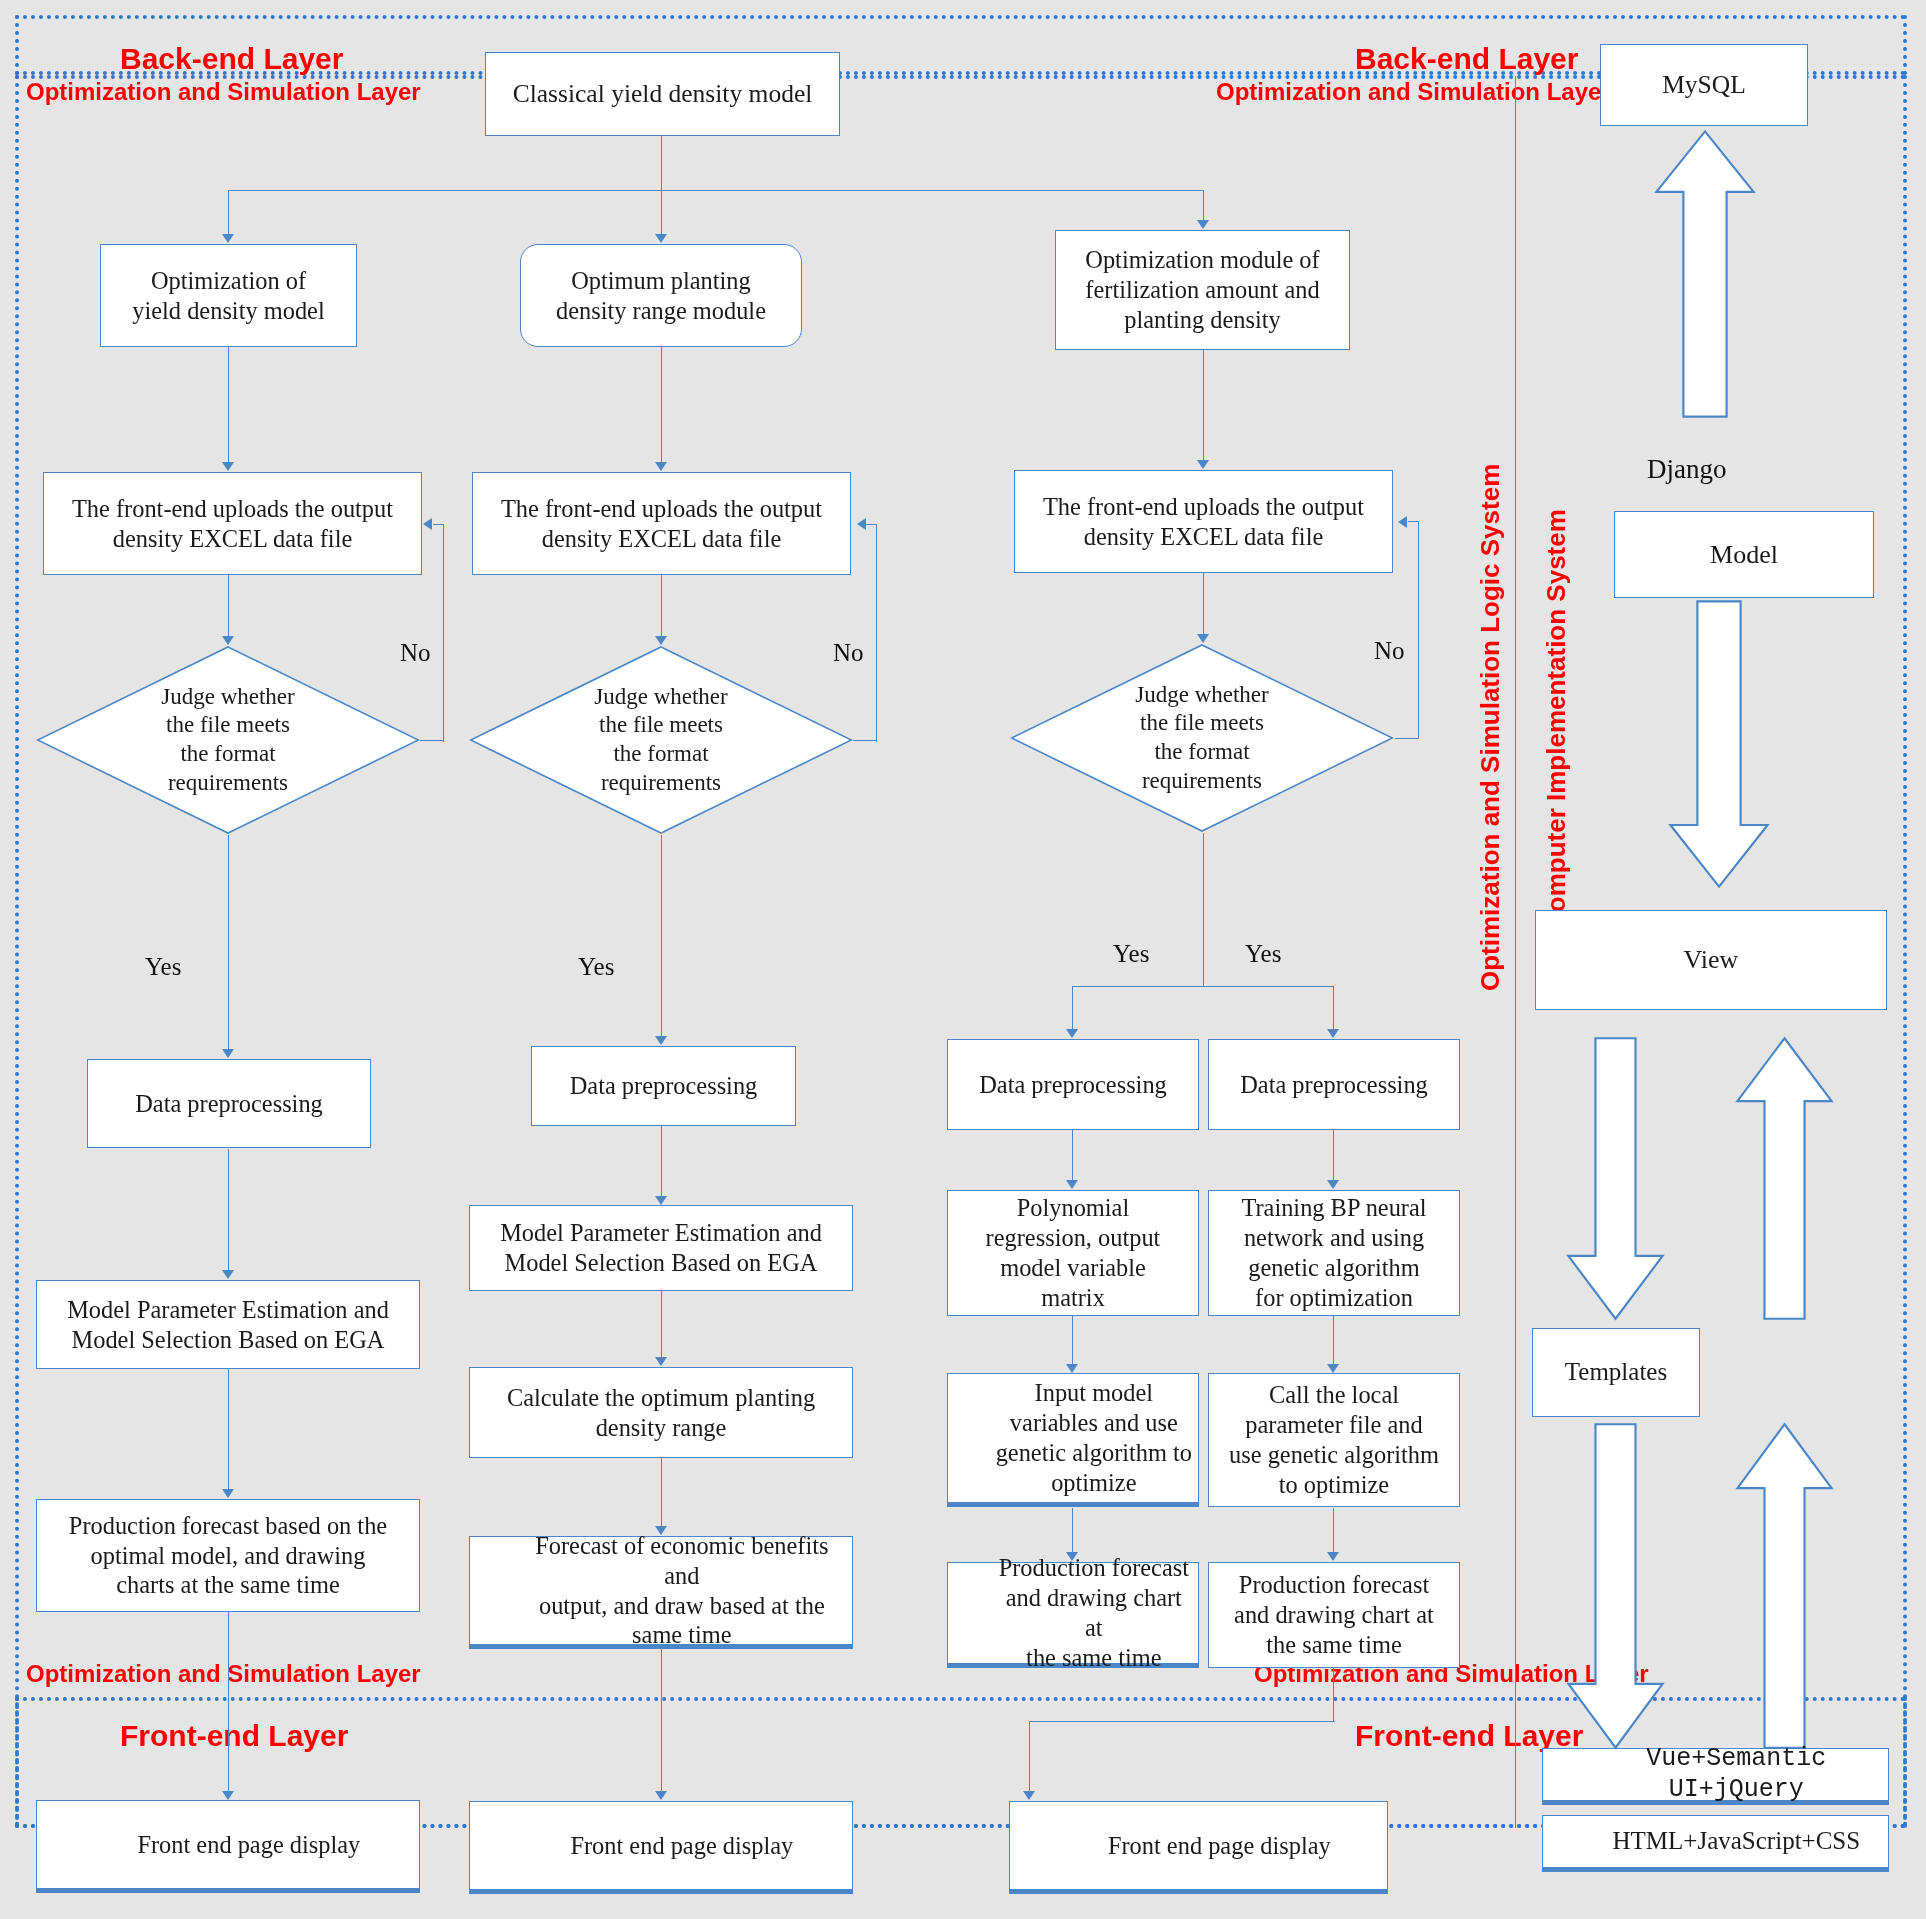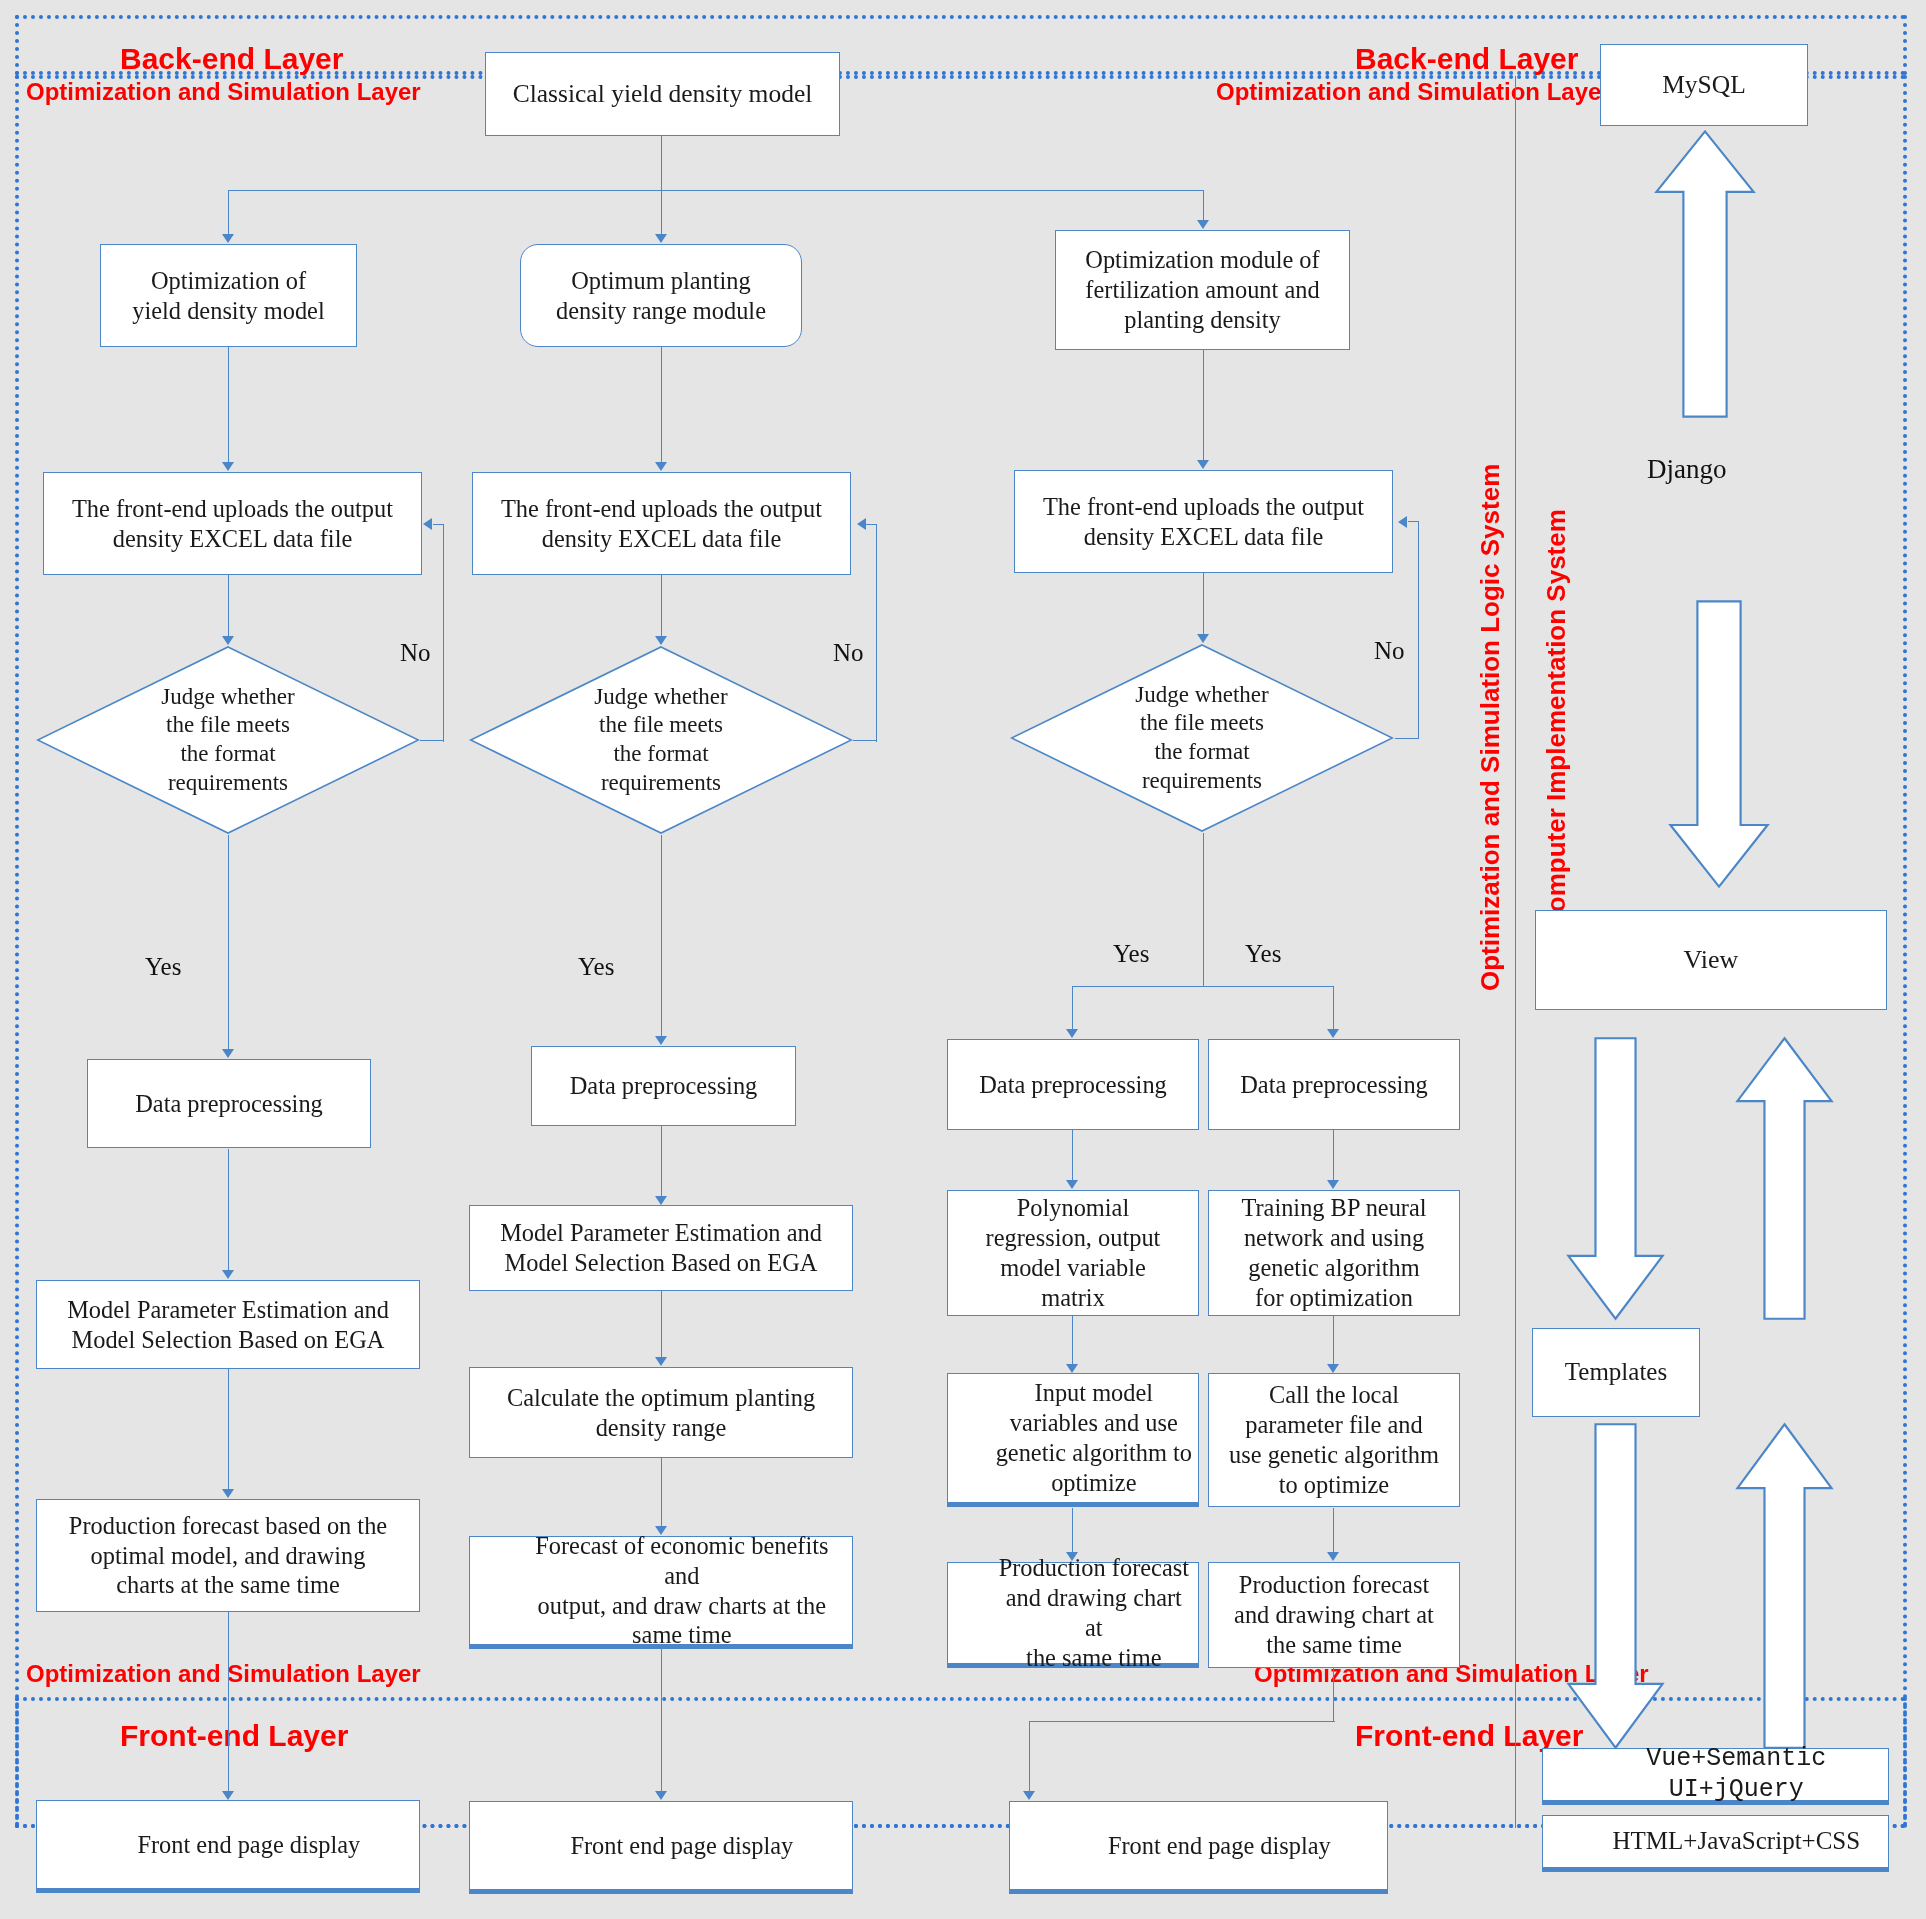--- a/index.html
+++ b/index.html
@@ -185,21 +185,21 @@
   <div class="vline" style="left:661px; top:1291px; height:69px;"></div>
   <div class="arrowdown" style="left:655px; top:1357px;"></div>
 
   <div class="box" style="left:469px; top:1367px; width:384px; height:91px; font-size:24.4px; white-space:pre-line;">Calculate the optimum planting
 density range</div>
 
   <div class="vline" style="left:661px; top:1458px; height:71px;"></div>
   <div class="arrowdown" style="left:655px; top:1526px;"></div>
 
   <div class="box thickbtm" style="left:469px; top:1536px; width:384px; height:113px; font-size:24.4px; white-space:pre-line;">Forecast of economic benefits and
-output, and draw charts at the
+output, and draw based at the
 same time</div>
 
   <div class="vline" style="left:661px; top:1648px; height:146px;"></div>
   <div class="arrowdown" style="left:655px; top:1791px;"></div>
 
   <div class="box thickbtm" style="left:469px; top:1801px; width:384px; height:93px; font-size:24.4px;">Front end page display</div>
 
   <div class="vline" style="left:1203px; top:190px; height:34px;"></div>
   <div class="arrowdown" style="left:1197px; top:220px;"></div>
 
@@ -294,20 +294,21 @@
   <div class="box thickbtm" style="left:1009px; top:1801px; width:379px; height:93px; font-size:24.4px;">Front end page display</div>
 
   <div class="blockarrow" style="left:1651px; top:128px;">
     <svg width="108" height="292" viewBox="0 0 200 540">
       <polygon points="100,6 190,118 140,118 140,534 60,534 60,118 10,118" fill="#ffffff" stroke="#4A86C8" stroke-width="4"></polygon>
     </svg>
   </div>
 
   <div class="plaintext" style="left:1647px; top:454px; font-size:27px;">Django</div>
 
+  <div class="box" style="left:1614px; top:511px; width:260px; height:87px; font-size:26px;">Model</div>
 
   <div class="blockarrow" style="left:1665px; top:598px;">
     <svg width="108" height="292" viewBox="0 0 200 540">
       <polygon points="100,534 190,420 140,420 140,6 60,6 60,420 10,420" fill="#ffffff" stroke="#4A86C8" stroke-width="4"></polygon>
     </svg>
   </div>
 
   <div class="box" style="left:1535px; top:910px; width:352px; height:100px; font-size:26px;">View</div>
 
   <div class="blockarrow" style="left:1564px; top:1035px;">

